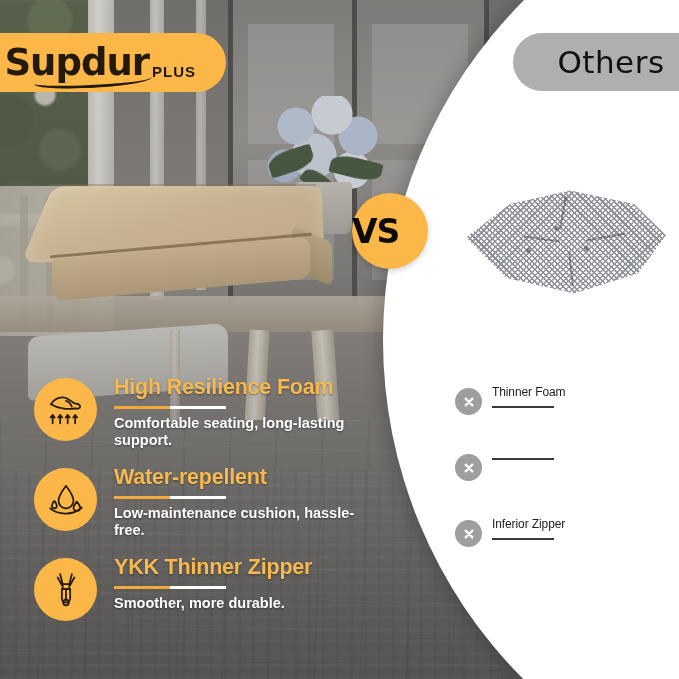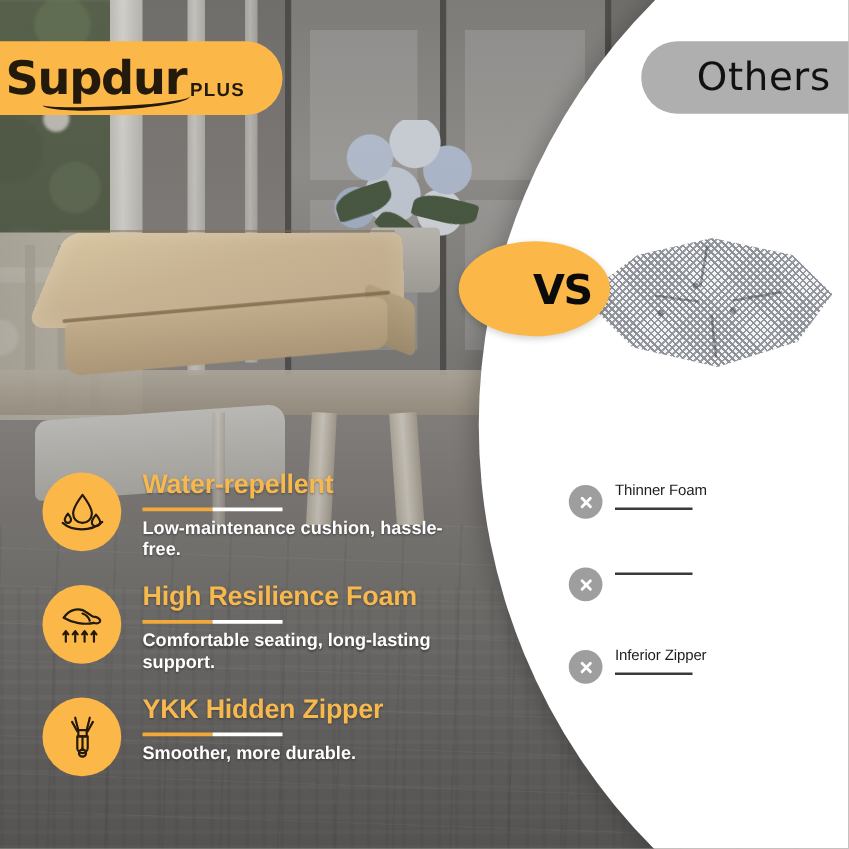--- a/index.html
+++ b/index.html
@@ -181,24 +181,23 @@
     background:#AFAFAF;border-radius:29px;
     display:flex;align-items:center;justify-content:center;
   }
   .others-text{
     font-family:"DejaVu Sans", sans-serif;font-size:31px;font-weight:400;color:#111;
     letter-spacing:.5px;
   }
 
   
   .vs-badge{
-    position:absolute;left:367px;top:193px;width:76px;height:76px;border-radius:50%;
-    background:#FBB848;display:flex;align-items:center;justify-content:center;
+    position:absolute;left:352px;top:193px;width:76px;height:76px;border-radius:50%;
+    background:#FBB848;display:flex;align-items:center;justify-content:flex-start;
     box-shadow:0 2px 6px rgba(0,0,0,.18);
-    padding-left:45px;
   }
   .vs-text{font-family:"DejaVu Sans", sans-serif;font-size:33px;font-weight:700;color:#0b0b0b;letter-spacing:-1px;}
 
   
   .features{position:absolute;left:34px;top:376px;width:350px;}
   .feature{position:relative;height:90px;}
   .f-icon{
     position:absolute;left:0;top:2px;width:63px;height:63px;border-radius:50%;
     background:#FBB848;display:flex;align-items:center;justify-content:center;
   }
@@ -301,74 +300,74 @@
 
   <div class="vs-badge">
     <span class="vs-text">VS</span>
   </div>
 
   <div class="features">
 
     <div class="feature">
       <div class="f-icon">
         <svg width="40" height="40" viewBox="0 0 48 48" fill="none" stroke="#241a0c" stroke-width="2.1" stroke-linecap="round" stroke-linejoin="round">
+          <path d="M6 17 C12 8, 22 7, 28 12 L34 16 C38 16, 41 18, 41 20 C41 22, 38 23, 35 22"></path>
+          <path d="M6 17 C14 22, 26 24, 35 22"></path>
+          <path d="M24 13 C27 14, 30 17, 31 20"></path>
+          <path d="M8 30 v10 M8 30 l-2.4 3 M8 30 l2.4 3"></path>
+          <path d="M17 30 v10 M17 30 l-2.4 3 M17 30 l2.4 3"></path>
+          <path d="M26 30 v10 M26 30 l-2.4 3 M26 30 l2.4 3"></path>
+          <path d="M35 30 v10 M35 30 l-2.4 3 M35 30 l2.4 3"></path>
+        </svg>
+      </div>
+      <div class="f-body">
+        <p class="f-title">High Resilience Foam</p>
+        <div class="f-rule">
+          <span class="amber"></span>
+          <span class="white"></span>
+        </div>
+        <p class="f-sub">Comfortable seating, long-lasting support.</p>
+      </div>
+    </div>
+
+    <div class="feature">
+      <div class="f-icon">
+        <svg width="40" height="40" viewBox="0 0 48 48" fill="none" stroke="#241a0c" stroke-width="2.1" stroke-linecap="round" stroke-linejoin="round">
           <path d="M24 7 C24 7, 15 19, 15 25 C15 30, 19 34, 24 34 C29 34, 33 30, 33 25 C33 19, 24 7, 24 7 Z"></path>
           <path d="M37 26 C37 26, 33 31, 33 33.5 C33 35.5, 34.8 37, 37 37 C39.2 37, 41 35.5, 41 33.5 C41 31, 37 26, 37 26 Z"></path>
           <path d="M10 25 C10 25, 7 29, 7 31 C7 32.6, 8.4 34, 10 34 C11.6 34, 13 32.6, 13 31 C13 29, 10 25, 10 25 Z"></path>
           <path d="M5 34 C14 42, 32 43, 43 33"></path>
         </svg>
       </div>
       <div class="f-body">
         <p class="f-title">Water-repellent</p>
         <div class="f-rule">
           <span class="amber"></span>
           <span class="white"></span>
         </div>
         <p class="f-sub">Low-maintenance cushion, hassle-free.</p>
-      </div>
-    </div>
-
-    <div class="feature">
-      <div class="f-icon">
-        <svg width="40" height="40" viewBox="0 0 48 48" fill="none" stroke="#241a0c" stroke-width="2.1" stroke-linecap="round" stroke-linejoin="round">
-          <path d="M6 17 C12 8, 22 7, 28 12 L34 16 C38 16, 41 18, 41 20 C41 22, 38 23, 35 22"></path>
-          <path d="M6 17 C14 22, 26 24, 35 22"></path>
-          <path d="M24 13 C27 14, 30 17, 31 20"></path>
-          <path d="M8 30 v10 M8 30 l-2.4 3 M8 30 l2.4 3"></path>
-          <path d="M17 30 v10 M17 30 l-2.4 3 M17 30 l2.4 3"></path>
-          <path d="M26 30 v10 M26 30 l-2.4 3 M26 30 l2.4 3"></path>
-          <path d="M35 30 v10 M35 30 l-2.4 3 M35 30 l2.4 3"></path>
-        </svg>
-      </div>
-      <div class="f-body">
-        <p class="f-title">High Resilience Foam</p>
-        <div class="f-rule">
-          <span class="amber"></span>
-          <span class="white"></span>
-        </div>
-        <p class="f-sub">Comfortable seating, long-lasting support.</p>
       </div>
     </div>
 
     <div class="feature">
       <div class="f-icon">
         <svg width="40" height="40" viewBox="0 0 48 48" fill="none" stroke="#241a0c" stroke-width="2.1" stroke-linecap="round" stroke-linejoin="round">
           <path d="M17 5 L20 17"></path>
             <path d="M31 5 L28 17"></path>
           <path d="M14 9 L19 18"></path>
             <path d="M34 9 L29 18"></path>
           <path d="M20 17 h8 v6 h-8 z"></path>
           <path d="M19 23 h10 v11 a5 5 0 0 1 -10 0 z"></path>
           <path d="M24 23 v11"></path>
           <circle cx="24" cy="39" r="3.4"></circle>
           <path d="M24 34 v2"></path>
         </svg>
       </div>
       <div class="f-body">
-        <p class="f-title">YKK Hidden Zipper</p>
+        <p class="f-title">YKK Thinner Zipper</p>
         <div class="f-rule">
           <span class="amber"></span>
           <span class="white"></span>
         </div>
         <p class="f-sub">Smoother, more durable.</p>
       </div>
     </div>
 
   </div>
 

